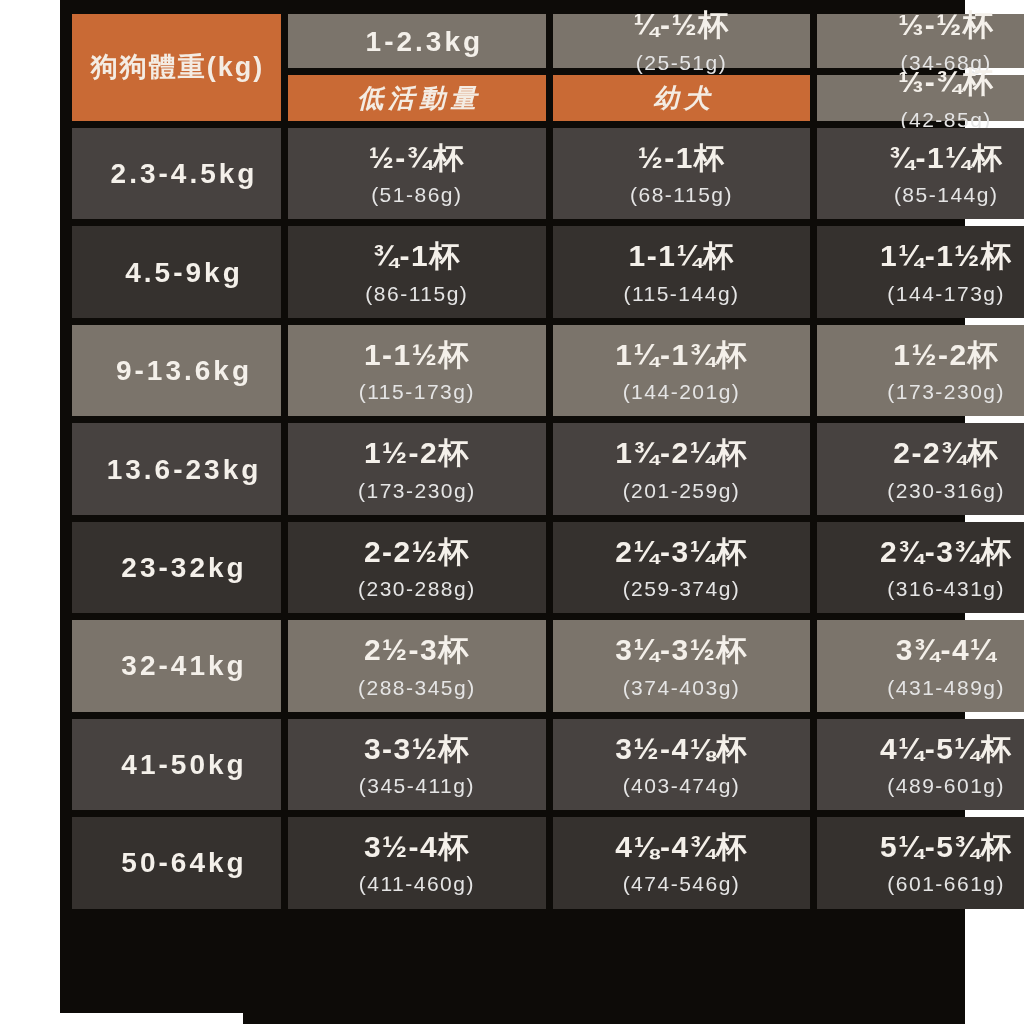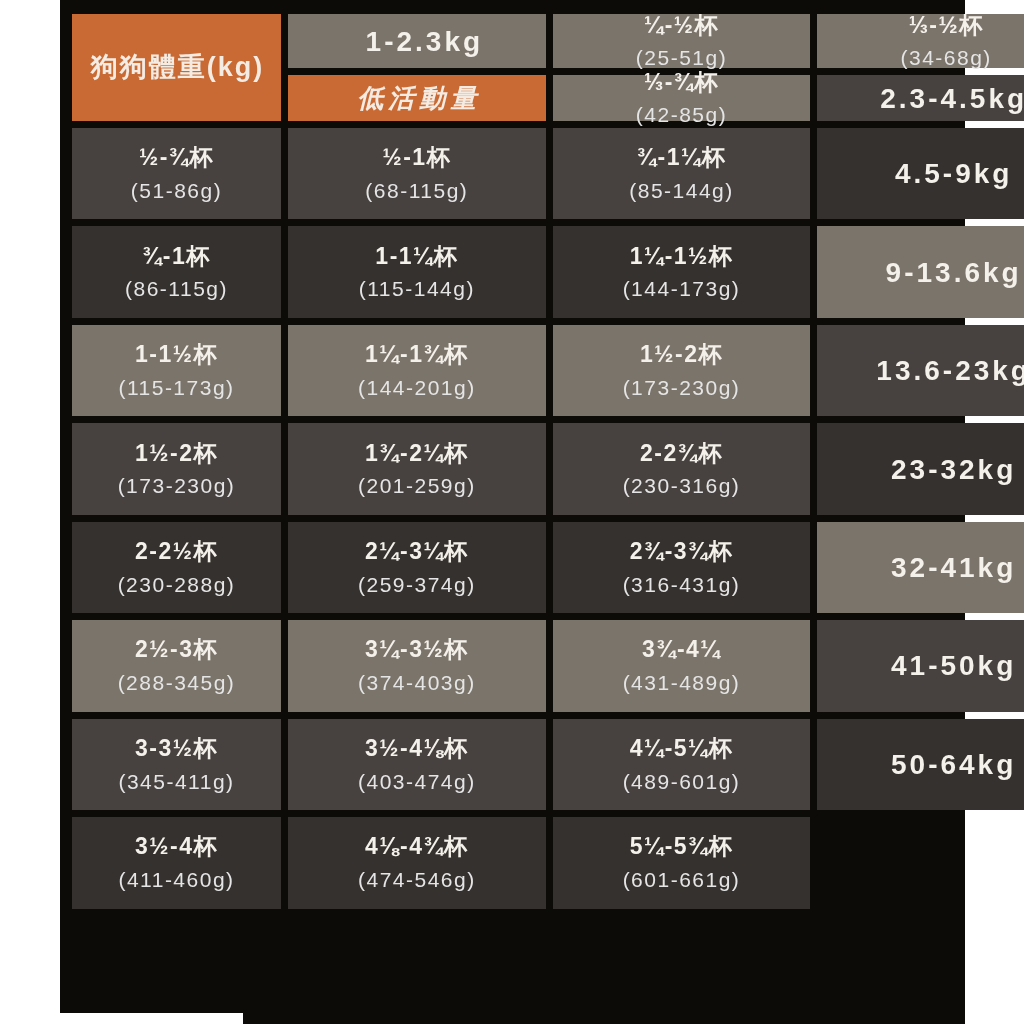--- a/index.html
+++ b/index.html
@@ -59,21 +59,21 @@
     text-indent: 2px;
     font-size: 27px;
   }
   .feed-hdr { grid-column: 2 / 5; grid-row: 1; font-size: 27px; letter-spacing: 9px; text-indent: 9px; }
   .sub-hdr { grid-row: 2; font-size: 26px; font-style: italic; }
   .shade.light  { background: var(--row-light, #7b746b); }
   .shade.medium { background: var(--row-medium, #474240); }
   .shade.dark   { background: var(--row-dark, #35312e); }
   .weight-cell { font-size: 28px; letter-spacing: 3px; text-indent: 3px; font-weight: bold; padding-left: 12px; }
   .cups {
-    font-size: 23px;
+    font-size: 30px;
     font-weight: bold;
     letter-spacing: 1.5px;
     margin-bottom: 6px;
   }
   .grams {
     font-size: 21px;
     font-weight: normal;
     letter-spacing: 1.5px;
     color: #e5e5e5;
   }
@@ -91,20 +91,23 @@
 
 <div class="canvas">
   <div class="table-container">
     <div class="table-grid">
       <div class="cell hdr weight-hdr">
         <span>狗狗體重(kg)</span>
       </div>
       <div class="cell hdr sub-hdr">
         <span>低活動量</span>
       </div>
+      <div class="cell hdr sub-hdr">
+        <span>幼犬</span>
+      </div>
 
   <div class="row">
     <div class="cell shade weight-cell light">
       <span>1-2.3kg</span>
     </div>
     <div class="cell shade amount-cell light">
       <div class="cups">¼-½杯</div>
       <div class="grams">(25-51g)</div>
     </div>
     <div class="cell shade amount-cell light">

